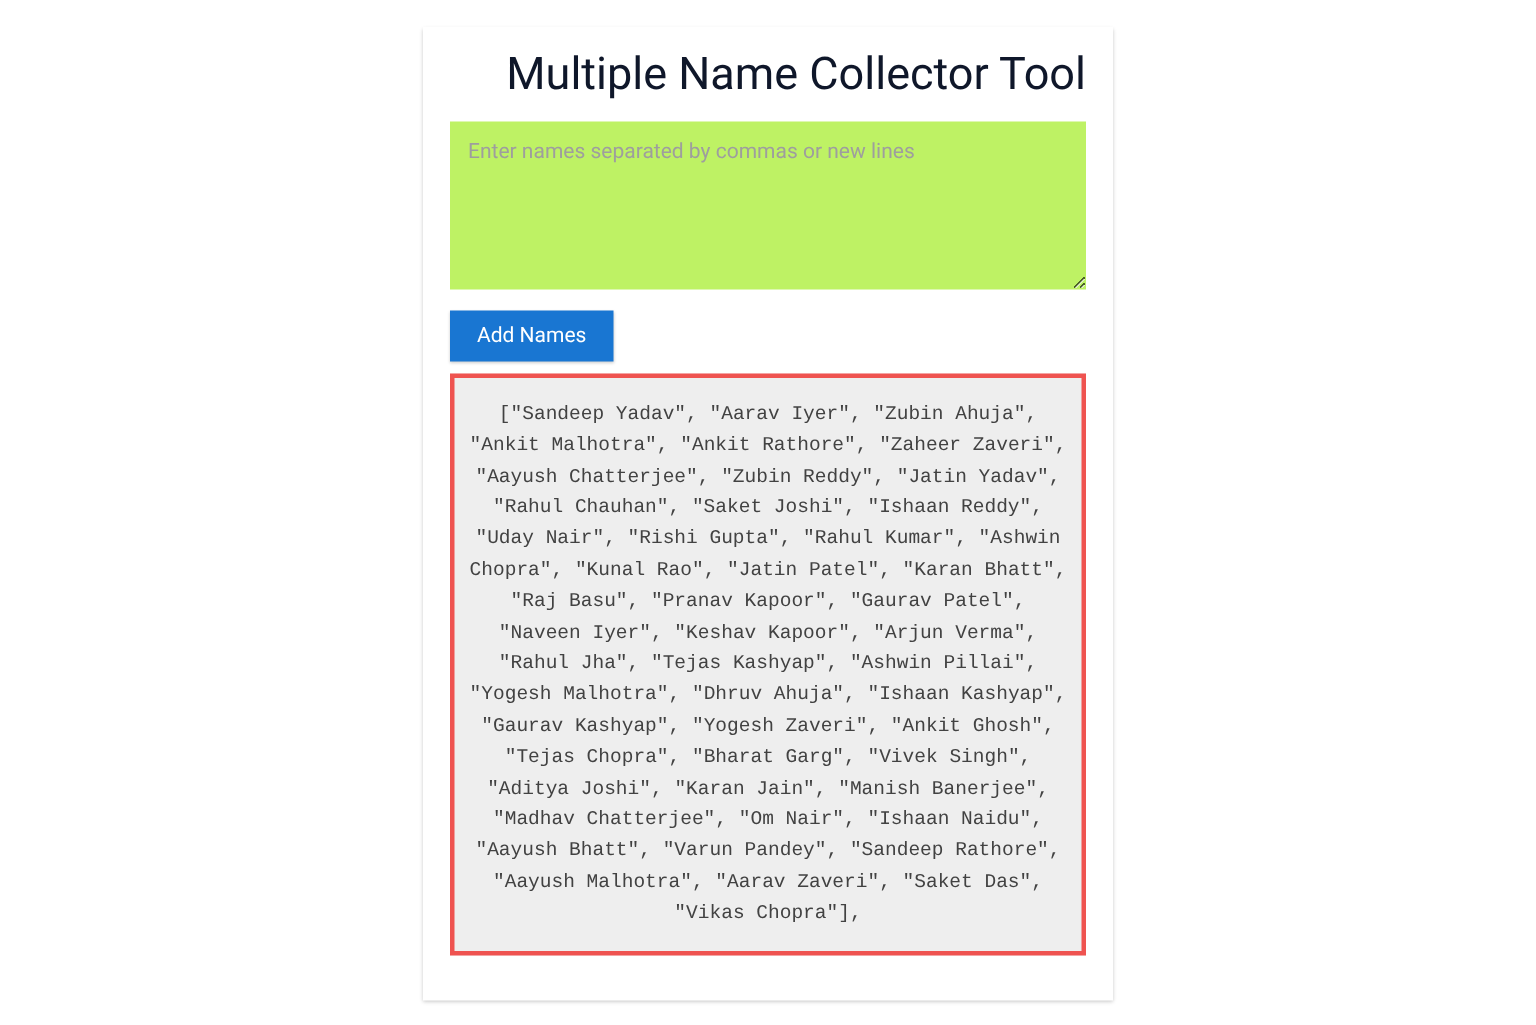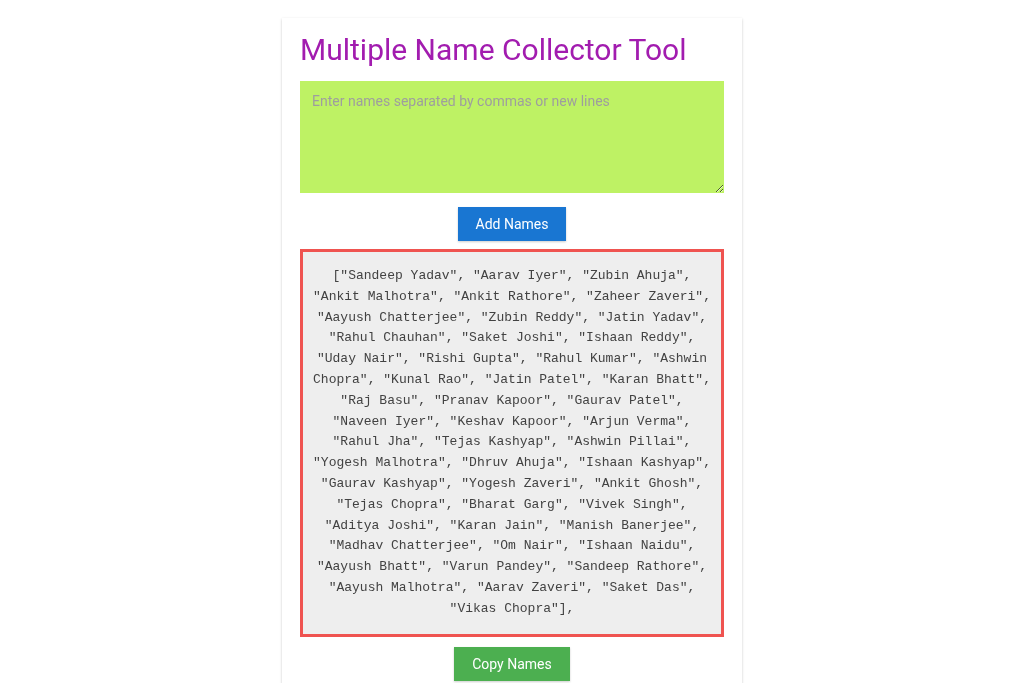--- a/index.html
+++ b/index.html
@@ -16,43 +16,43 @@
     }
     .container {
       width: 460px;
       background-color: #ffffff;
       box-shadow: 0 1px 3px rgba(0,0,0,0.12), 0 1px 2px rgba(0,0,0,0.10);
       padding: 10px 18px 20px 18px;
     }
     .page-title {
       font-size: 30px;
       font-weight: 400;
-      color: #a21caf;
-      text-align: left;
+      color: #0f172a;
+      text-align: right;
       margin-bottom: 14px;
       margin-top: 4px;
     }
     .textarea-input {
       width: 100%;
       height: 112px;
       padding: 12px;
       background-color: #bef264;
       border: none;
       font-family: Roboto, Arial, sans-serif;
       font-size: 14px;
       color: #333;
       resize: vertical;
       margin-bottom: 10px;
     }
     .textarea-input::placeholder {
       color: #9e9e9e;
     }
     .button-row {
       display: flex;
-      justify-content: center;
+      justify-content: flex-start;
       margin-bottom: 8px;
     }
     .btn {
       padding: 9px 18px;
       border: none;
       color: #ffffff;
       font-size: 14px;
       font-family: Roboto, Arial, sans-serif;
       cursor: pointer;
       box-shadow: 0 1px 2px rgba(0,0,0,0.2);
@@ -84,16 +84,13 @@
   <h1 class="page-title">Multiple Name Collector Tool</h1>
   
   <textarea class="textarea-input" placeholder="Enter names separated by commas or new lines" style=""></textarea>
   
   <div class="button-row">
     <button class="btn btn-primary">Add Names</button>
   </div>
   
   <div class="output-box">["Sandeep Yadav", "Aarav Iyer", "Zubin Ahuja", "Ankit Malhotra", "Ankit Rathore", "Zaheer Zaveri", "Aayush Chatterjee", "Zubin Reddy", "Jatin Yadav", "Rahul Chauhan", "Saket Joshi", "Ishaan Reddy", "Uday Nair", "Rishi Gupta", "Rahul Kumar", "Ashwin Chopra", "Kunal Rao", "Jatin Patel", "Karan Bhatt", "Raj Basu", "Pranav Kapoor", "Gaurav Patel", "Naveen Iyer", "Keshav Kapoor", "Arjun Verma", "Rahul Jha", "Tejas Kashyap", "Ashwin Pillai", "Yogesh Malhotra", "Dhruv Ahuja", "Ishaan Kashyap", "Gaurav Kashyap", "Yogesh Zaveri", "Ankit Ghosh", "Tejas Chopra", "Bharat Garg", "Vivek Singh", "Aditya Joshi", "Karan Jain", "Manish Banerjee", "Madhav Chatterjee", "Om Nair", "Ishaan Naidu", "Aayush Bhatt", "Varun Pandey", "Sandeep Rathore", "Aayush Malhotra", "Aarav Zaveri", "Saket Das", "Vikas Chopra"],</div>
   
-  <div class="button-row">
-    <button class="btn btn-green">Copy Names</button>
-  </div>
 </div>
 
 </body></html>

